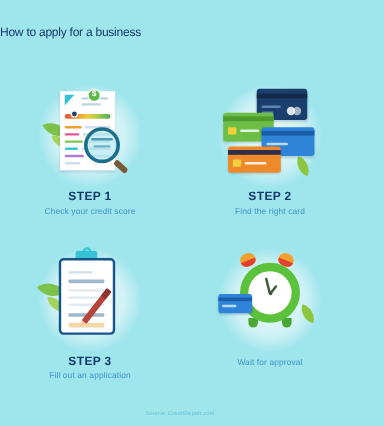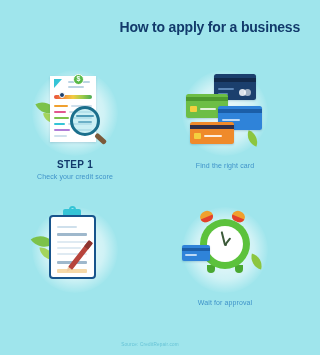--- a/index.html
+++ b/index.html
@@ -21,24 +21,24 @@
     background: #9fe5ec;
     box-sizing: border-box;
   }
 
   
   .title {
     position: absolute;
     top: 19px;
     left: 0;
     width: 300px;
-    text-align: right;
+    text-align: left;
     color: #123a6b;
-    font-size: 14px;
-    font-weight: bold;
+    font-size: 10px;
+    font-weight: normal;
     line-height: 17px;
     letter-spacing: -0.2px;
   }
   .title-line { display: block; }
 
   
   .steps {
     position: absolute;
     top: 68px;
     left: 0;
@@ -475,20 +475,21 @@
         </div>
 
         <div class="card" style="left:20px;top:52px;width:44px;height:22px;background:#ef8a2b;">
           <div class="card-stripe" style="top:3px;background:#2f2f4a;"></div>
           <div class="card-chip" style="left:4px;top:11px;width:7px;height:6px;background:#f4d03f;"></div>
           <div class="card-chip" style="left:14px;top:13px;width:18px;height:2px;background:#ffffff;opacity:.85;"></div>
         </div>
       </div>
 
       <div class="step-caption">
+        <span class="step-title">STEP 2</span>
         <span class="step-desc">Find the right card</span>
       </div>
     </div>
 
     <div class="step">
       <div class="art">
         <div class="halo"></div>
 
         <div class="leaf" style="left:14px;top:26px;width:17px;height:17px;transform:rotate(-35deg);"></div>
         <div class="leaf" style="left:20px;top:40px;width:13px;height:13px;background:#a3d45c;transform:rotate(-5deg);"></div>
@@ -505,20 +506,24 @@
           <div class="form-line" style="left:6px;top:44px;width:30px;height:3px;background:#9fb8cc;"></div>
           <div class="form-line" style="left:6px;top:52px;width:30px;height:4px;background:#f6d9a8;"></div>
         </div>
 
         <div class="pen">
           <div class="pen-cap"></div>
           <div class="pen-tip"></div>
         </div>
       </div>
 
+      <div class="step-caption">
+        <span class="step-title">STEP 3</span>
+        <span class="step-desc">Fill out an application</span>
+      </div>
     </div>
 
     <div class="step">
       <div class="art">
         <div class="halo"></div>
 
         <div class="leaf" style="left:80px;top:48px;width:13px;height:13px;background:#8cc63f;transform:rotate(15deg);"></div>
 
         <div class="bell" style="left:30px;top:4px;transform:rotate(-22deg);"></div>
         <div class="bell" style="left:62px;top:4px;transform:rotate(22deg);"></div>

